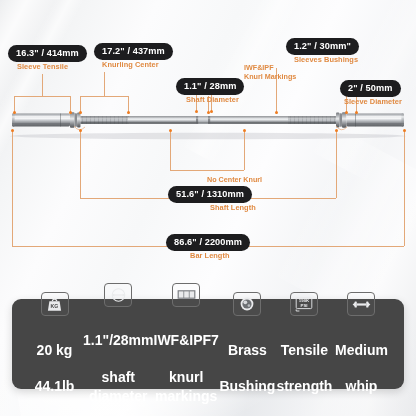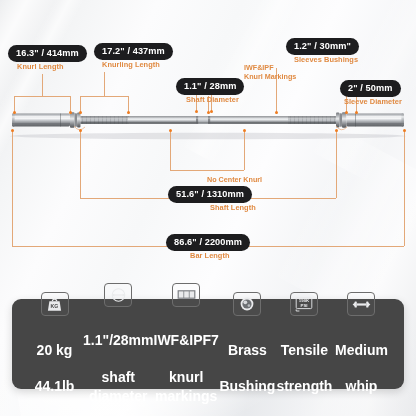--- a/index.html
+++ b/index.html
@@ -296,24 +296,24 @@
   <div class="dot" style="left:78.5px;  top:129px;"></div>
   <div class="dot" style="left:334.5px; top:129px;"></div>
 
   <div class="ln lnv" style="left:12px;  top:130px; height:116px;"></div>
   <div class="ln lnv" style="left:404px; top:130px; height:116px;"></div>
   <div class="ln lnh" style="left:12px;  top:246px; width:392px;"></div>
   <div class="dot" style="left:10.5px;  top:129px;"></div>
   <div class="dot" style="left:402.5px; top:129px;"></div>
 
   <div class="pill" style="left:8px; top:45px;">16.3" / 414mm</div>
-  <div class="pill-sub" style="left:17px; top:63px;">Knurl Length</div>
+  <div class="pill-sub" style="left:17px; top:63px;">Sleeve Tensile</div>
 
   <div class="pill" style="left:94px; top:43px;">17.2" / 437mm</div>
-  <div class="pill-sub" style="left:102px; top:61px;">Knurling Length</div>
+  <div class="pill-sub" style="left:102px; top:61px;">Knurling Center</div>
 
   <div class="pill" style="left:176px; top:78px;">1.1" / 28mm</div>
   <div class="pill-sub" style="left:186px; top:96px;">Shaft Diameter</div>
 
   <div class="pill" style="left:286px; top:38px;">1.2" / 30mm"</div>
   <div class="pill-sub" style="left:294px; top:56px;">Sleeves Bushings</div>
 
   <div class="pill" style="left:340px; top:80px;">2" / 50mm</div>
   <div class="pill-sub" style="left:344px; top:98px;">Sleeve Diameter</div>
 

